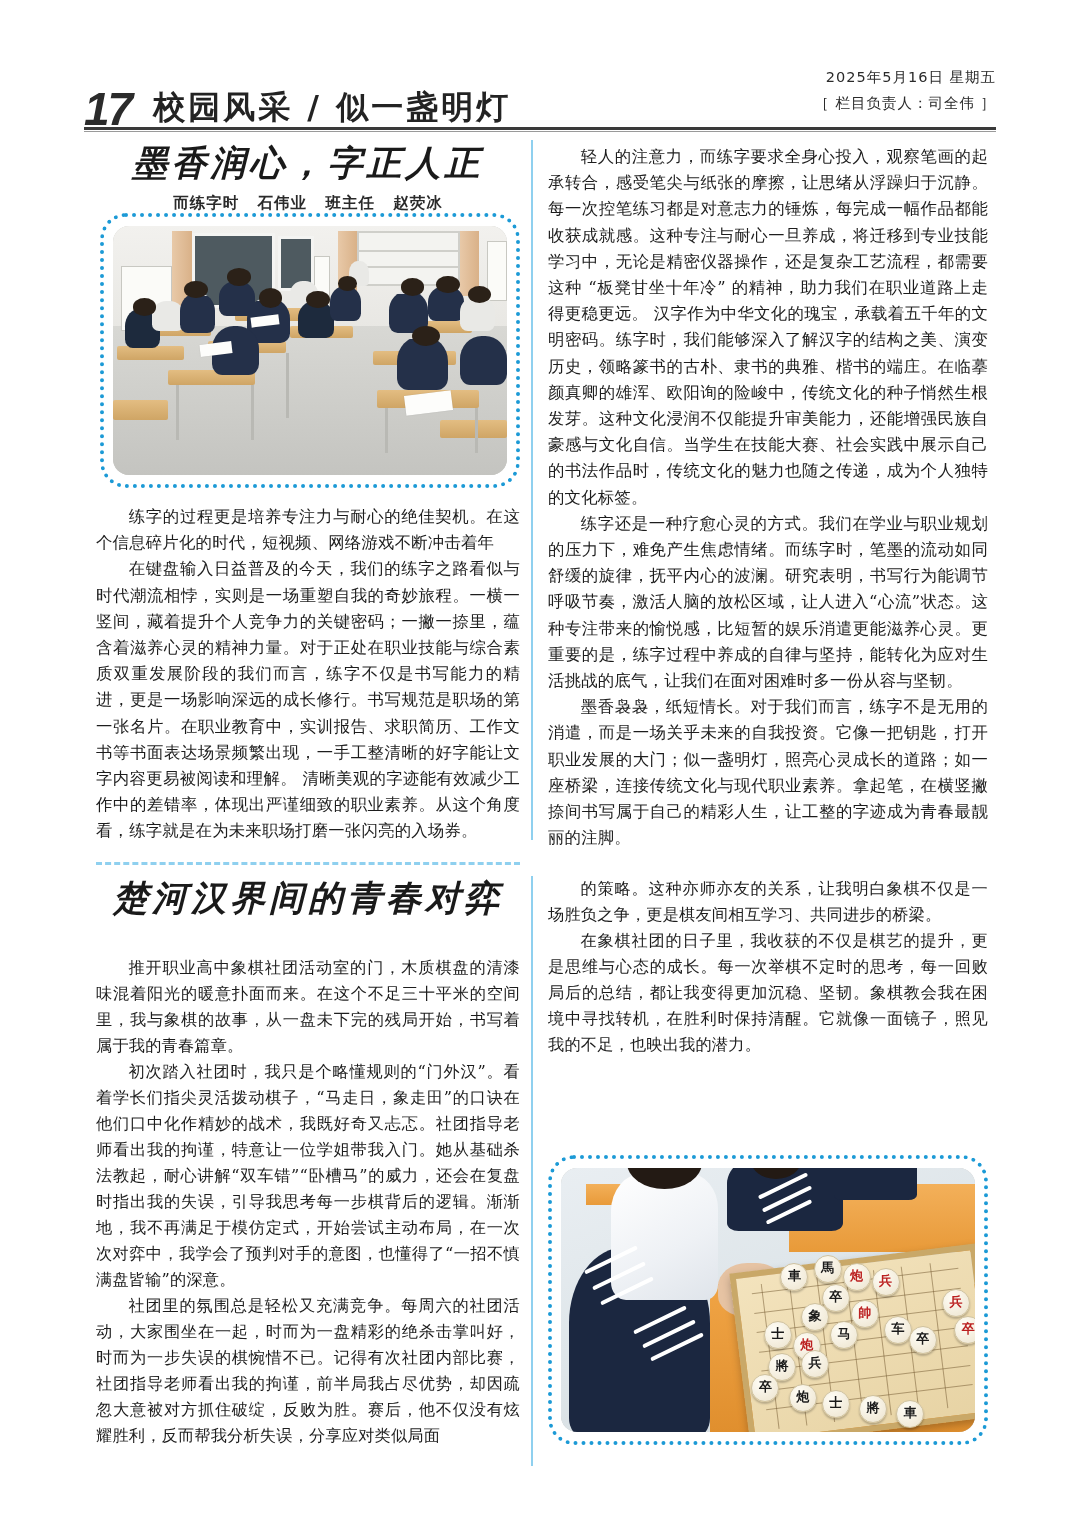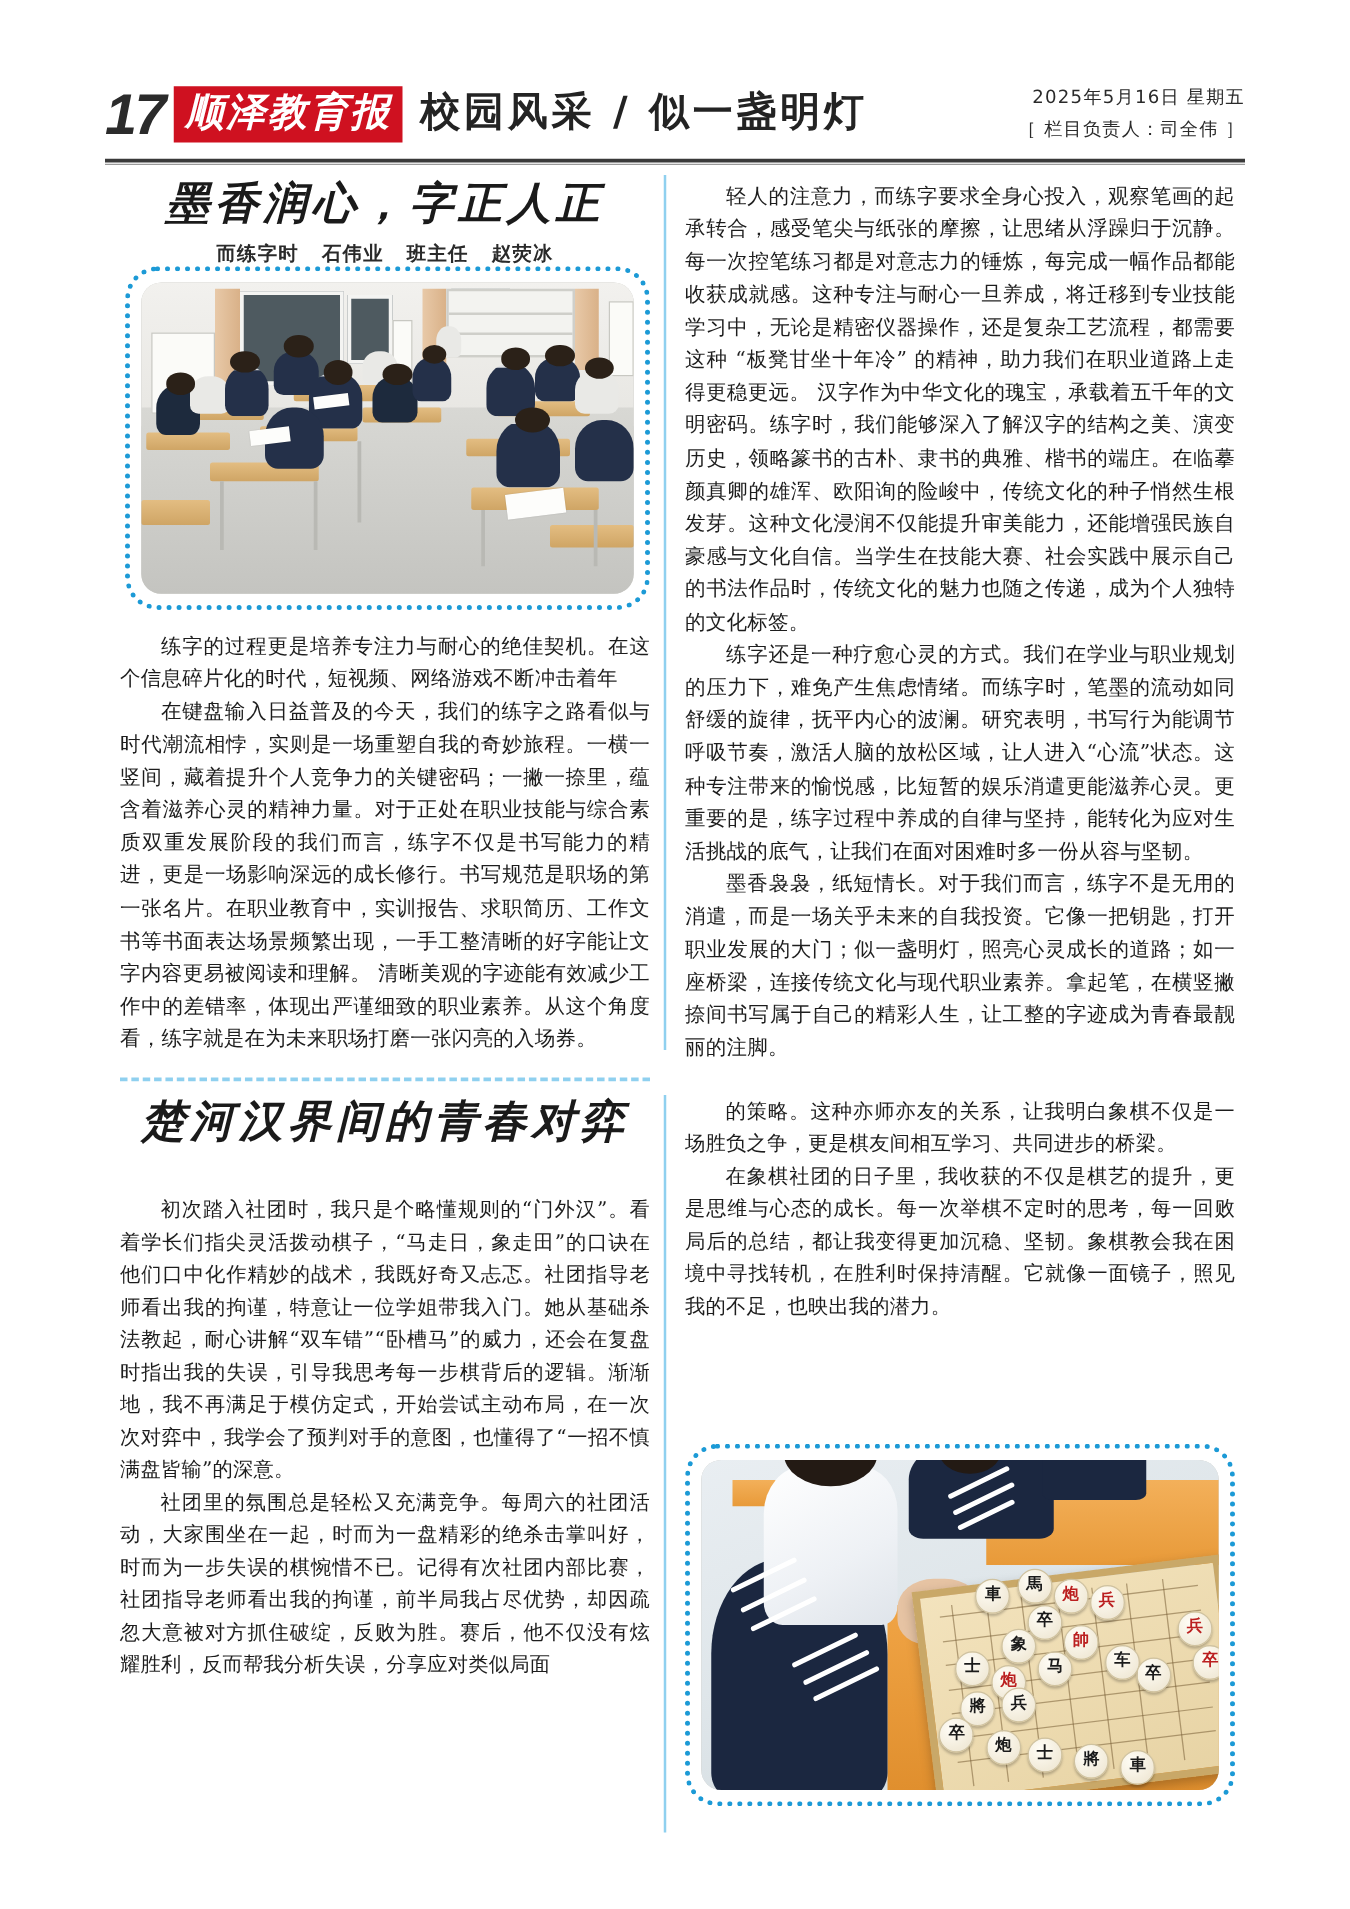--- a/index.html
+++ b/index.html
@@ -26,23 +26,23 @@
   
   .masthead {
     position: absolute;
     left: 84px;
     top: 62px;
     width: 912px;
     height: 58px;
   }
   .mh-left {
     position: absolute;
-    left: 0; top: 0;
+    left: 0; top: 12px;
     display: flex;
-    align-items: center;
+    align-items: flex-end;
     height: 58px;
   }
   .page-number {
     font-family: "Liberation Sans", sans-serif;
     font-size: 46px;
     font-weight: bold;
     font-style: italic;
     color: #2b2b2b;
     letter-spacing: -2px;
     line-height: 1;
@@ -334,21 +334,20 @@
   }
 </style>
 </head>
 <body>
 
 <div class="page">
 
   <div class="masthead">
     <div class="mh-left">
       <div class="page-number">17</div>
-      <div class="paper-name">顺泽教育报</div>
       <div class="section-name">校园风采 / 似一盏明灯</div>
     </div>
     <div class="mh-right">
       <div class="mh-date">2025年5月16日  星期五</div>
       <div class="mh-editor">［ 栏目负责人：司全伟 ］</div>
     </div>
   </div>
   <div class="mh-rule"></div>
   <div class="mh-rule-thin"></div>
 
@@ -448,20 +447,21 @@
     <p>轻人的注意力，而练字要求全身心投入，观察笔画的起承转合，感受笔尖与纸张的摩擦，让思绪从浮躁归于沉静。每一次控笔练习都是对意志力的锤炼，每完成一幅作品都能收获成就感。这种专注与耐心一旦养成，将迁移到专业技能学习中，无论是精密仪器操作，还是复杂工艺流程，都需要这种 “板凳甘坐十年冷” 的精神，助力我们在职业道路上走得更稳更远。 汉字作为中华文化的瑰宝，承载着五千年的文明密码。练字时，我们能够深入了解汉字的结构之美、演变历史，领略篆书的古朴、隶书的典雅、楷书的端庄。在临摹颜真卿的雄浑、欧阳询的险峻中，传统文化的种子悄然生根发芽。这种文化浸润不仅能提升审美能力，还能增强民族自豪感与文化自信。当学生在技能大赛、社会实践中展示自己的书法作品时，传统文化的魅力也随之传递，成为个人独特的文化标签。</p>
     <p>练字还是一种疗愈心灵的方式。我们在学业与职业规划的压力下，难免产生焦虑情绪。而练字时，笔墨的流动如同舒缓的旋律，抚平内心的波澜。研究表明，书写行为能调节呼吸节奏，激活人脑的放松区域，让人进入“心流”状态。这种专注带来的愉悦感，比短暂的娱乐消遣更能滋养心灵。更重要的是，练字过程中养成的自律与坚持，能转化为应对生活挑战的底气，让我们在面对困难时多一份从容与坚韧。</p>
     <p>墨香袅袅，纸短情长。对于我们而言，练字不是无用的消遣，而是一场关乎未来的自我投资。它像一把钥匙，打开职业发展的大门；似一盏明灯，照亮心灵成长的道路；如一座桥梁，连接传统文化与现代职业素养。拿起笔，在横竖撇捺间书写属于自己的精彩人生，让工整的字迹成为青春最靓丽的注脚。</p>
   </div>
 
   <div class="col-left" style="top:878px;">
     <div class="art-title slant">楚河汉界间的青春对弈</div>
   </div>
 
   <div class="col-left body-text tight" style="top:955px; width:424px;">
+    <p>推开职业高中象棋社团活动室的门，木质棋盘的清漆味混着阳光的暖意扑面而来。在这个不足三十平米的空间里，我与象棋的故事，从一盘未下完的残局开始，书写着属于我的青春篇章。</p>
     <p>初次踏入社团时，我只是个略懂规则的“门外汉”。看着学长们指尖灵活拨动棋子，“马走日，象走田”的口诀在他们口中化作精妙的战术，我既好奇又忐忑。社团指导老师看出我的拘谨，特意让一位学姐带我入门。她从基础杀法教起，耐心讲解“双车错”“卧槽马”的威力，还会在复盘时指出我的失误，引导我思考每一步棋背后的逻辑。渐渐地，我不再满足于模仿定式，开始尝试主动布局，在一次次对弈中，我学会了预判对手的意图，也懂得了“一招不慎满盘皆输”的深意。</p>
     <p>社团里的氛围总是轻松又充满竞争。每周六的社团活动，大家围坐在一起，时而为一盘精彩的绝杀击掌叫好，时而为一步失误的棋惋惜不已。记得有次社团内部比赛，社团指导老师看出我的拘谨，前半局我占尽优势，却因疏忽大意被对方抓住破绽，反败为胜。赛后，他不仅没有炫耀胜利，反而帮我分析失误，分享应对类似局面</p>
   </div>
 
   <div class="col-right body-text tight" style="top:876px; width:440px;">
     <p>的策略。这种亦师亦友的关系，让我明白象棋不仅是一场胜负之争，更是棋友间相互学习、共同进步的桥梁。</p>
     <p>在象棋社团的日子里，我收获的不仅是棋艺的提升，更是思维与心态的成长。每一次举棋不定时的思考，每一回败局后的总结，都让我变得更加沉稳、坚韧。象棋教会我在困境中寻找转机，在胜利时保持清醒。它就像一面镜子，照见我的不足，也映出我的潜力。</p>
   </div>
 
   <div class="photo-frame" style="left:548px; top:1155px; width:440px; height:290px;">

